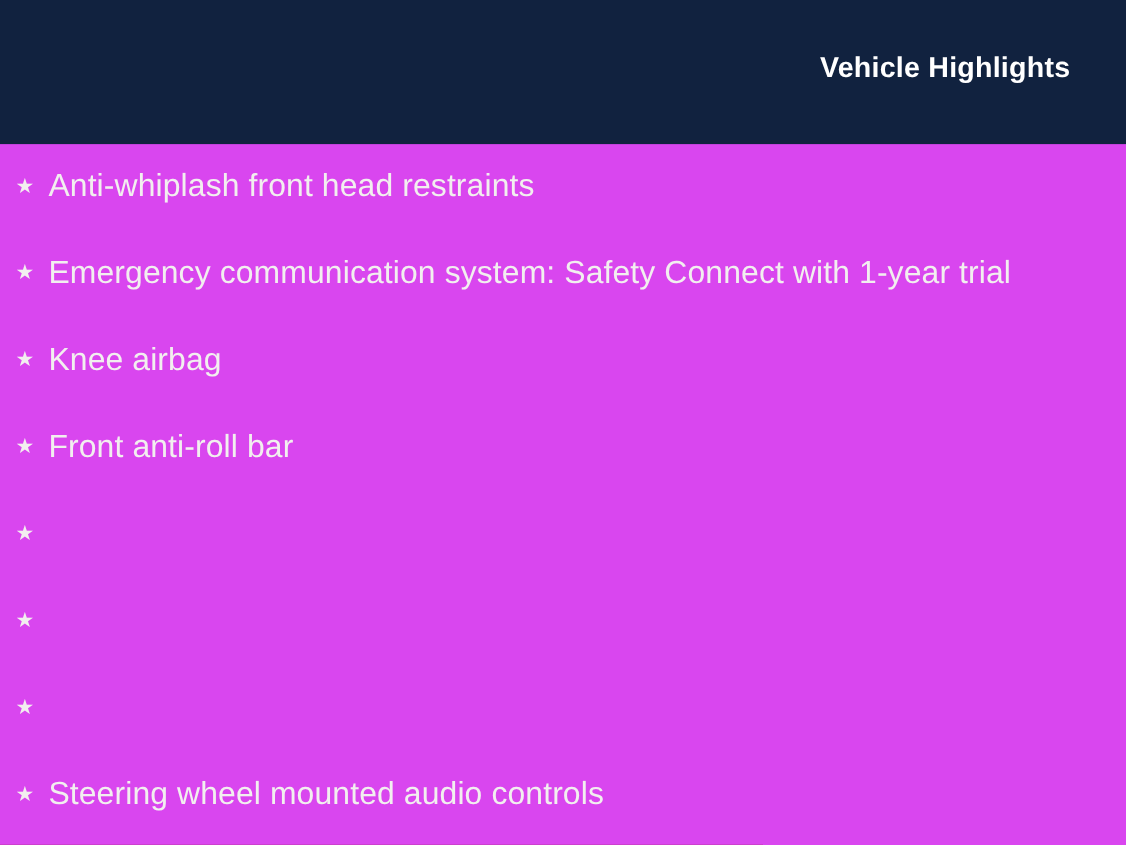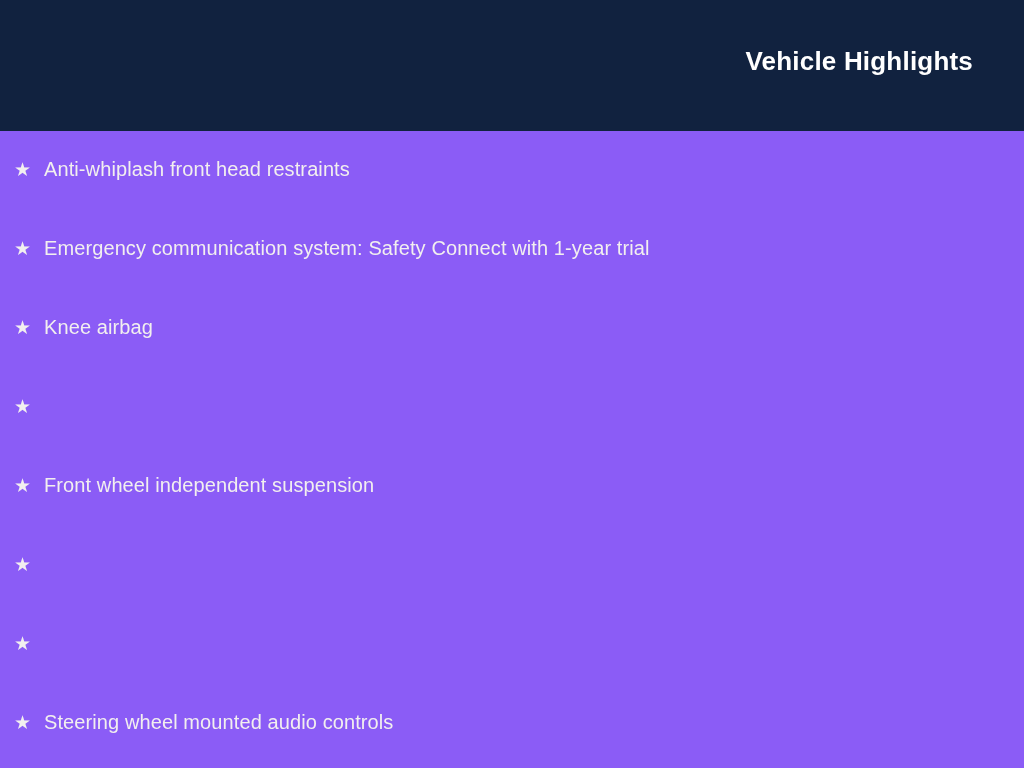--- a/index.html
+++ b/index.html
@@ -11,21 +11,21 @@
     height: 768px;
     overflow: hidden;
     font-family: "Liberation Sans", sans-serif;
     background: #8b1a1e;
   }
 
   .slide {
     position: relative;
     width: 1024px;
     height: 768px;
-    background: #8b5cf6;
+    background: #d946ef;
     display: flex;
     flex-direction: column;
   }
 
   .slide-header {
     position: relative;
     width: 100%;
     height: 131px;
     background: #11223f;
     box-sizing: border-box;
@@ -76,21 +76,21 @@
     width: 30px;
     flex: 0 0 30px;
     font-size: 19px;
     line-height: 1;
     color: #f2efef;
     text-align: left;
   }
 
   .bullet-text {
     display: inline-block;
-    font-size: 20px;
+    font-size: 29px;
     font-weight: 300;
     color: #f2efef;
     line-height: 1.05;
     letter-spacing: 0.1px;
   }
 </style>
 </head>
 <body>
 
 <div class="slide">
@@ -112,25 +112,25 @@
         <span class="bullet-text">Emergency communication system: Safety Connect with 1-year trial</span>
       </li>
 
       <li class="bullet-item" style="top:176px;">
         <span class="bullet-marker">★</span>
         <span class="bullet-text">Knee airbag</span>
       </li>
 
       <li class="bullet-item" style="top:255px;">
         <span class="bullet-marker">★</span>
+        <span class="bullet-text">Front anti-roll bar</span>
       </li>
 
       <li class="bullet-item" style="top:334px;">
         <span class="bullet-marker">★</span>
-        <span class="bullet-text">Front wheel independent suspension</span>
       </li>
 
       <li class="bullet-item" style="top:413px;">
         <span class="bullet-marker">★</span>
       </li>
 
       <li class="bullet-item" style="top:492px;">
         <span class="bullet-marker">★</span>
       </li>
 

